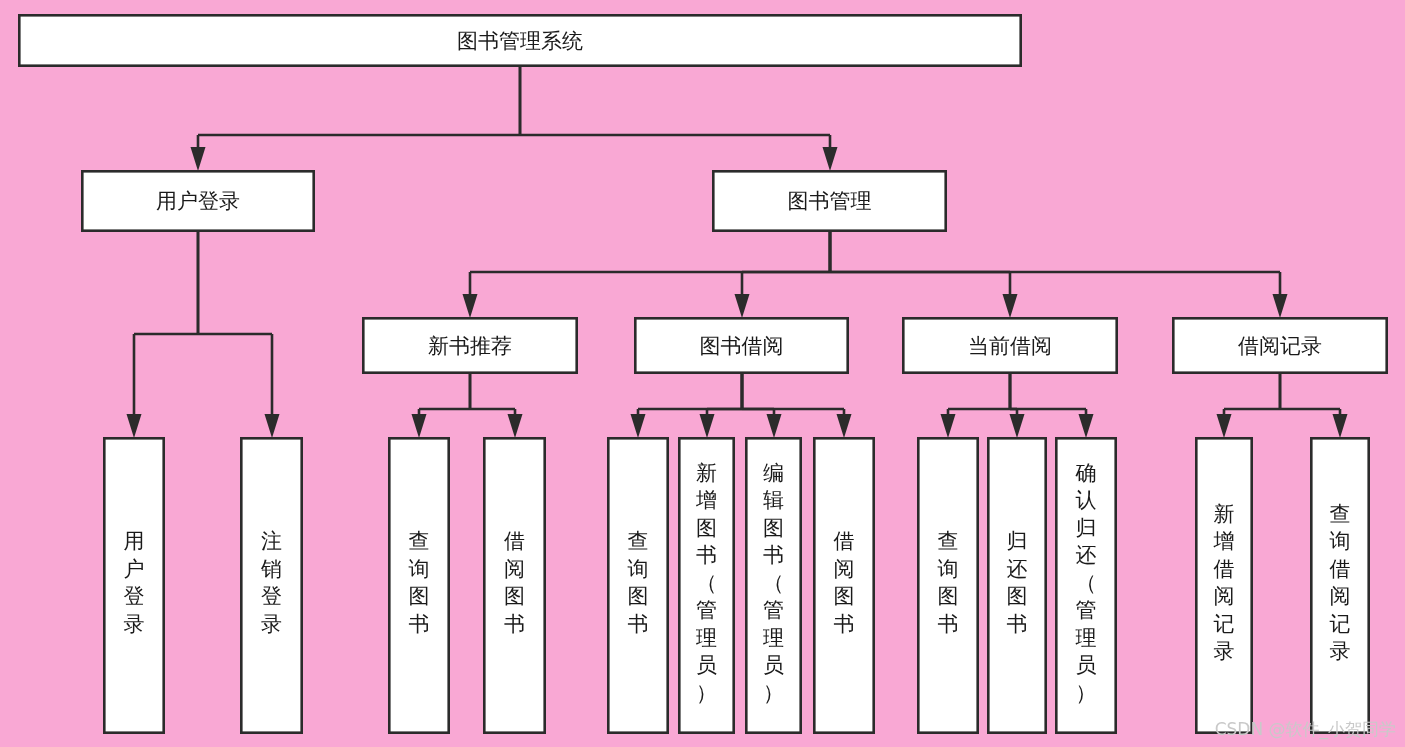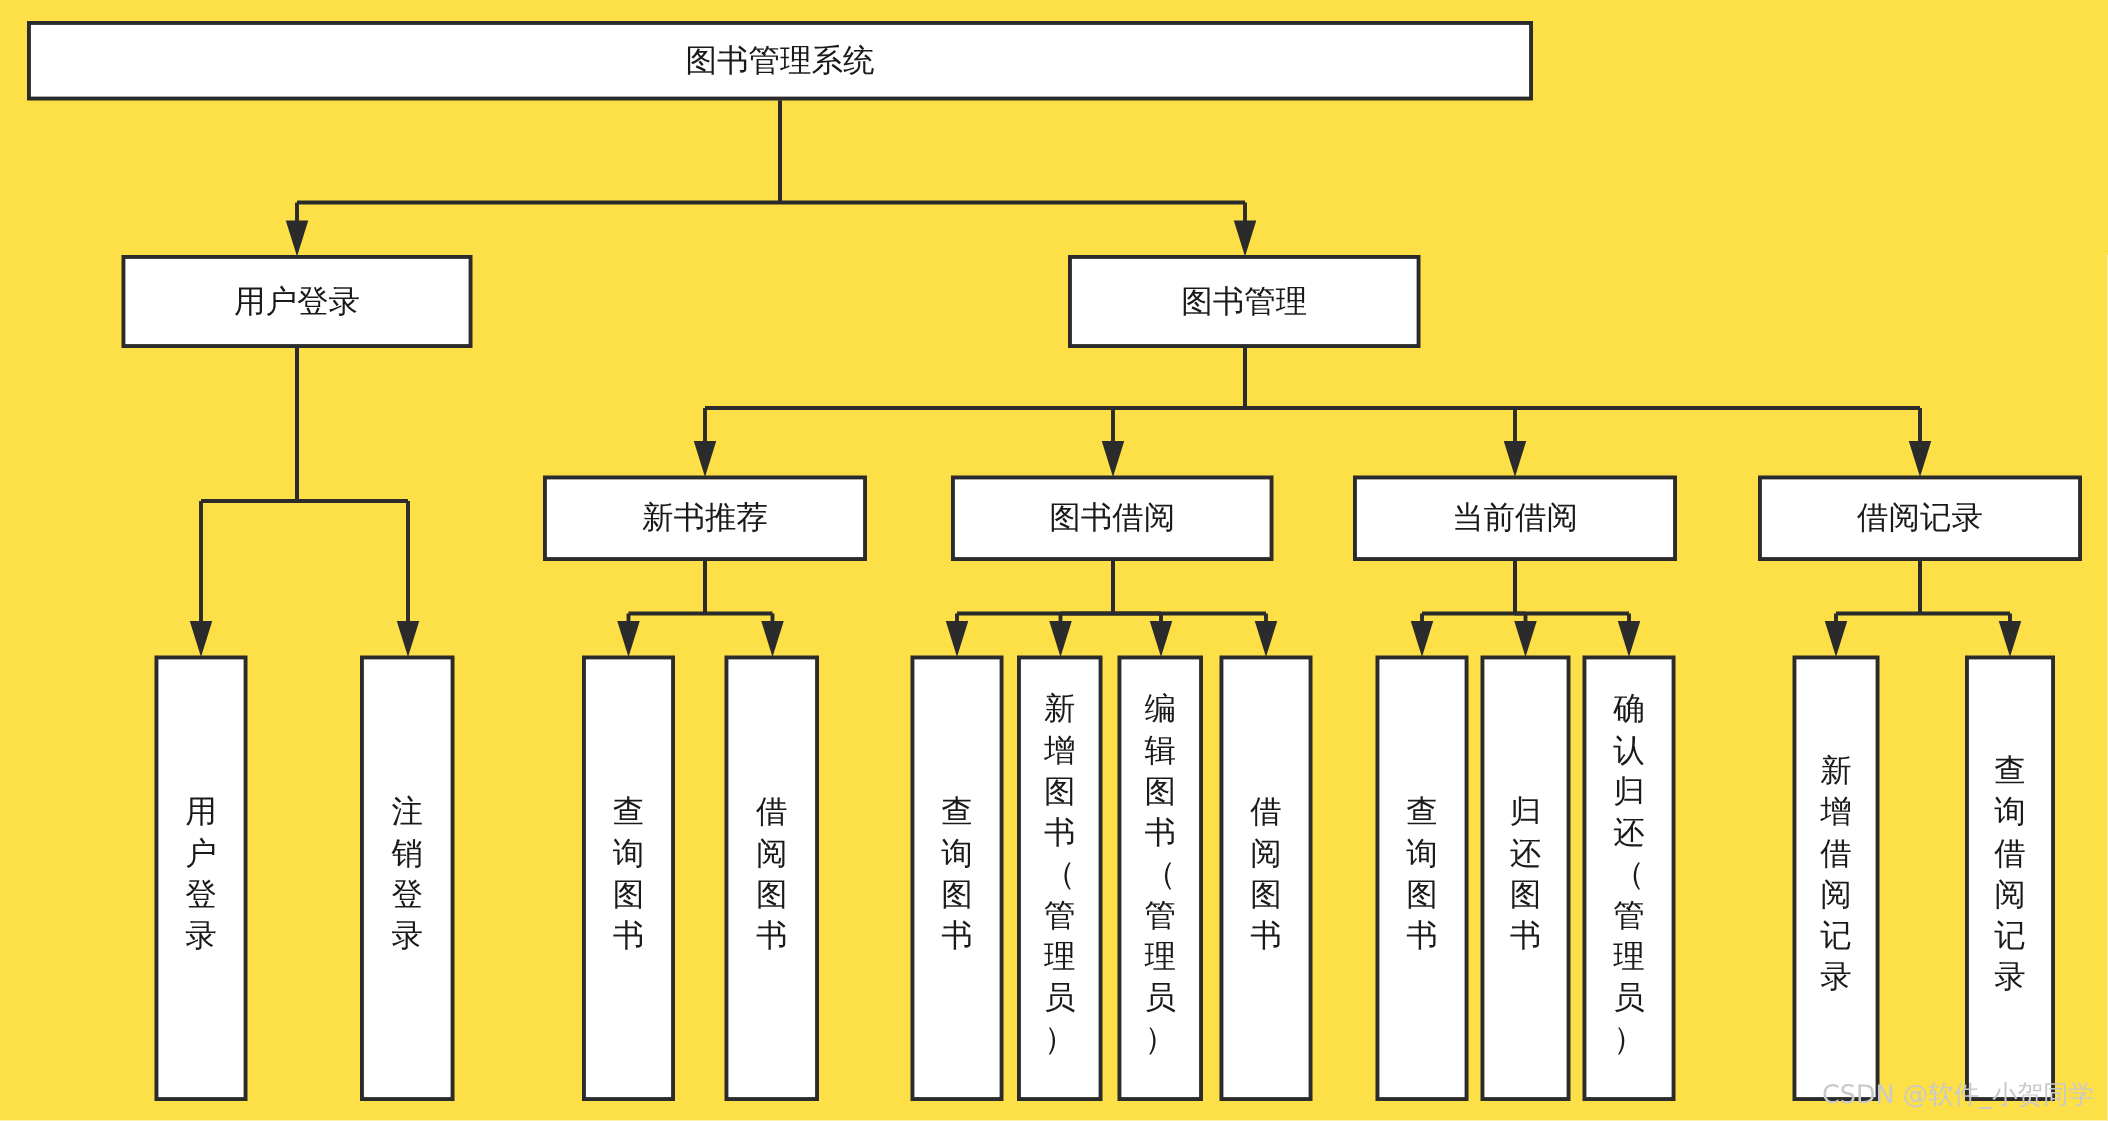--- a/index.html
+++ b/index.html
@@ -11,21 +11,21 @@
   body {
     width: 1405px;
     height: 747px;
     font-family: "DejaVu Sans", "Liberation Sans", sans-serif;
     overflow: hidden;
   }
   #diagram-root {
     position: relative;
     width: 1405px;
     height: 747px;
-    background: #fde047;
+    background: #f9a8d4;
   }
   svg.diagram-canvas {
     position: absolute;
     left: 0;
     top: 0;
     width: 1405px;
     height: 747px;
     display: block;
   }
   .node-box {

